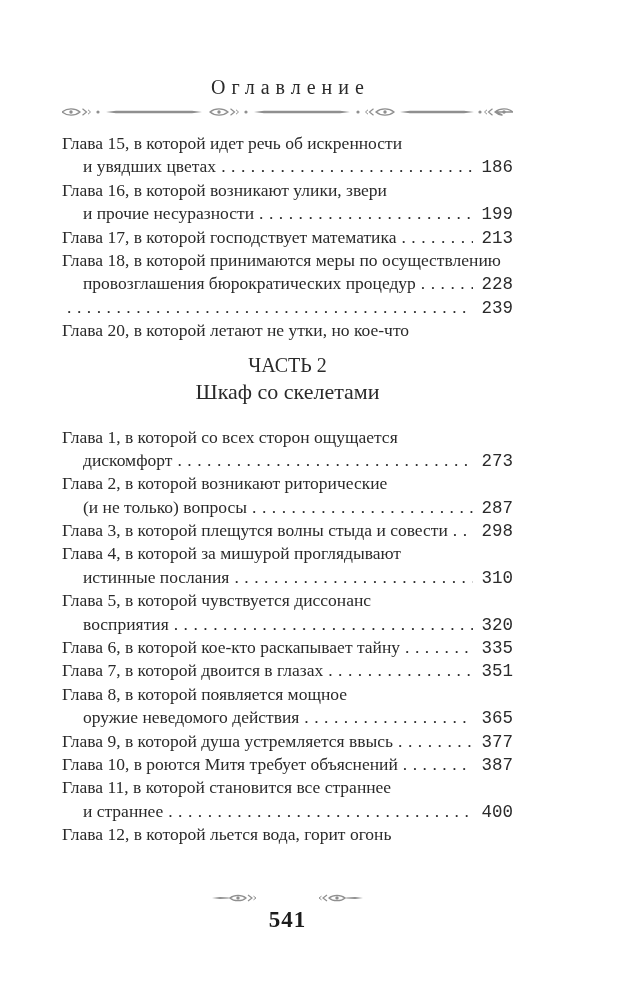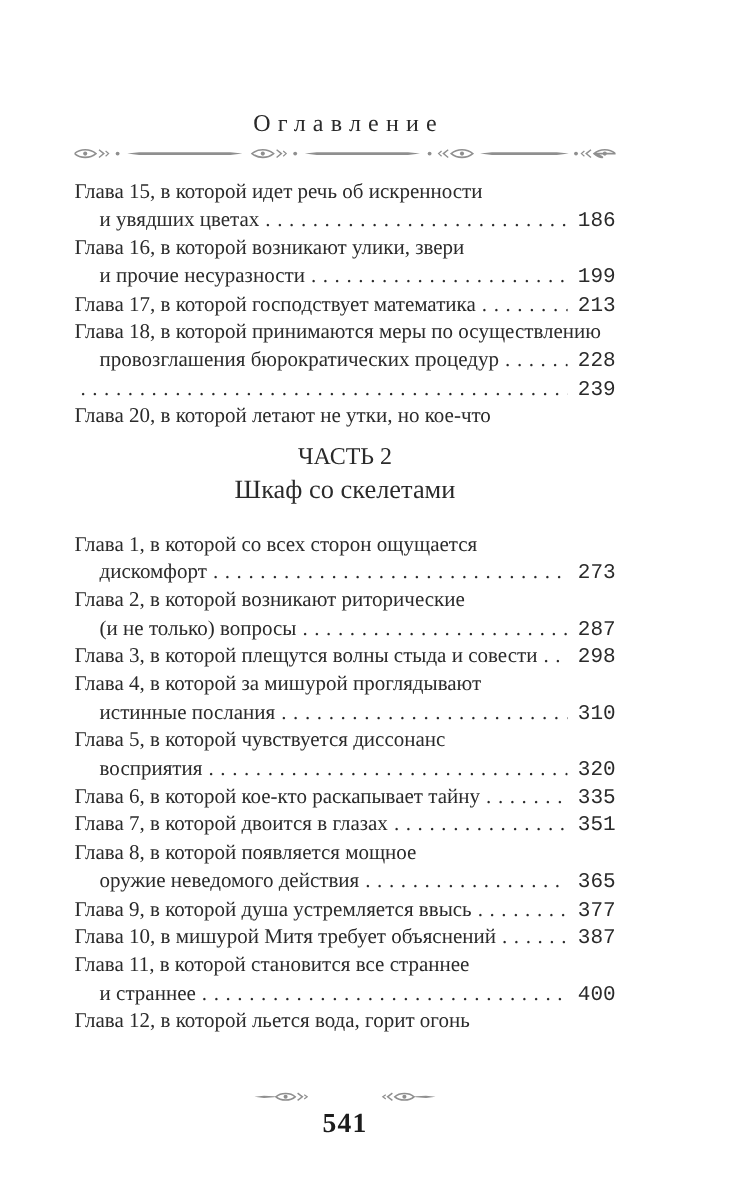--- a/index.html
+++ b/index.html
@@ -10,21 +10,21 @@
   }
   *{box-sizing:border-box;}
   html,body{margin:0;padding:0;}
   body{
     width:619px;height:1000px;background:var(--bg);
     font-family:"Liberation Serif","DejaVu Serif",serif;
     color:var(--text);
     overflow:hidden;
   }
   .sheet{position:relative;width:619px;height:1000px;background:var(--bg);}
-  .content{position:absolute;left:62px;top:16px;width:451px;}
+  .content{position:absolute;left:62px;top:0;width:451px;}
 
   .page-title{
     margin-top:74px;
     text-align:center;
     font-size:20px;line-height:26px;
     letter-spacing:6px;padding-left:6px;
   }
   .divider{display:block;margin:4px auto 0;width:451px;height:16px;}
 
   .toc{margin-top:12px;font-size:17.5px;}
@@ -195,21 +195,21 @@
           <span class="line-text">оружие неведомого действия</span>
           <span class="leader"></span>
           <span class="pagenum">365</span>
         </div>
         <div class="toc-line">
           <span class="line-text">Глава 9, в которой душа устремляется ввысь</span>
           <span class="leader"></span>
           <span class="pagenum">377</span>
         </div>
         <div class="toc-line">
-          <span class="line-text">Глава 10, в мишурой Митя требует объяснений</span>
+          <span class="line-text">Глава 10, в роются Митя требует объяснений</span>
           <span class="leader"></span>
           <span class="pagenum">387</span>
         </div>
         <div class="toc-line">
           <span class="line-text">Глава 11, в которой становится все страннее</span>
         </div>
         <div class="toc-line cont">
           <span class="line-text">и страннее</span>
           <span class="leader"></span>
           <span class="pagenum">400</span>

